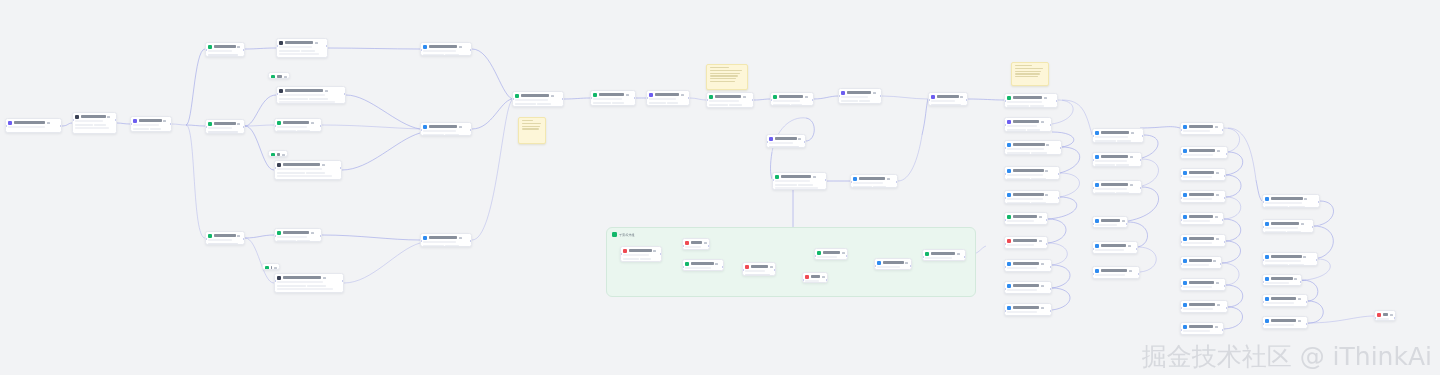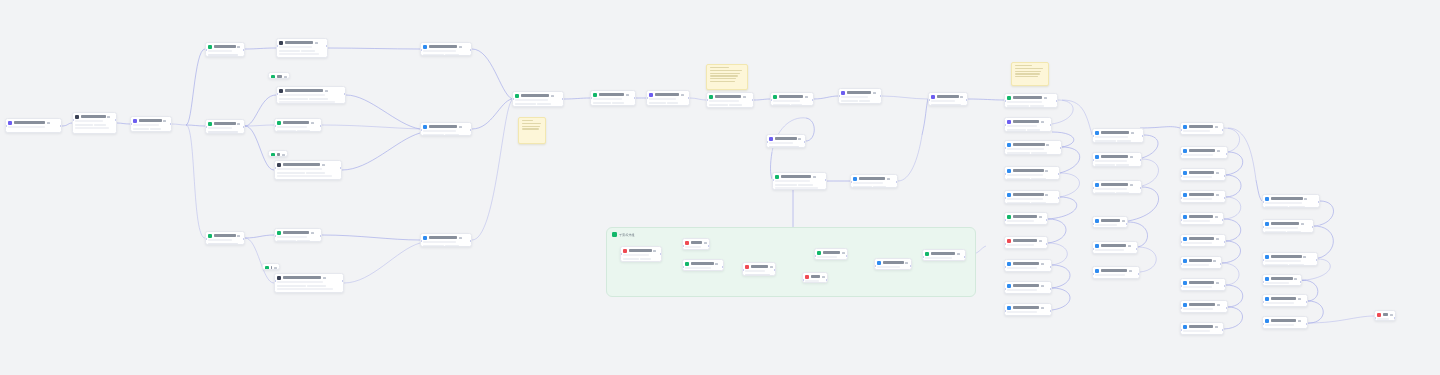--- a/index.html
+++ b/index.html
@@ -1213,14 +1213,15 @@
         <div class="nrow b" style="width: 27px;"></div>
         <div class="nrow split">
           <i style="width: 17px;"></i>
           <i style="width: 11px;"></i>
         </div>
         <span class="port" style="left: -1.2px; top: 6px;"></span>
         <span class="port" style="right: -1.2px; top: 6px;"></span>
       </div>
     </div>
 
+  <div id="watermark">掘金技术社区 @ iThinkAi</div>
 
 </div>
 
 </body></html>

